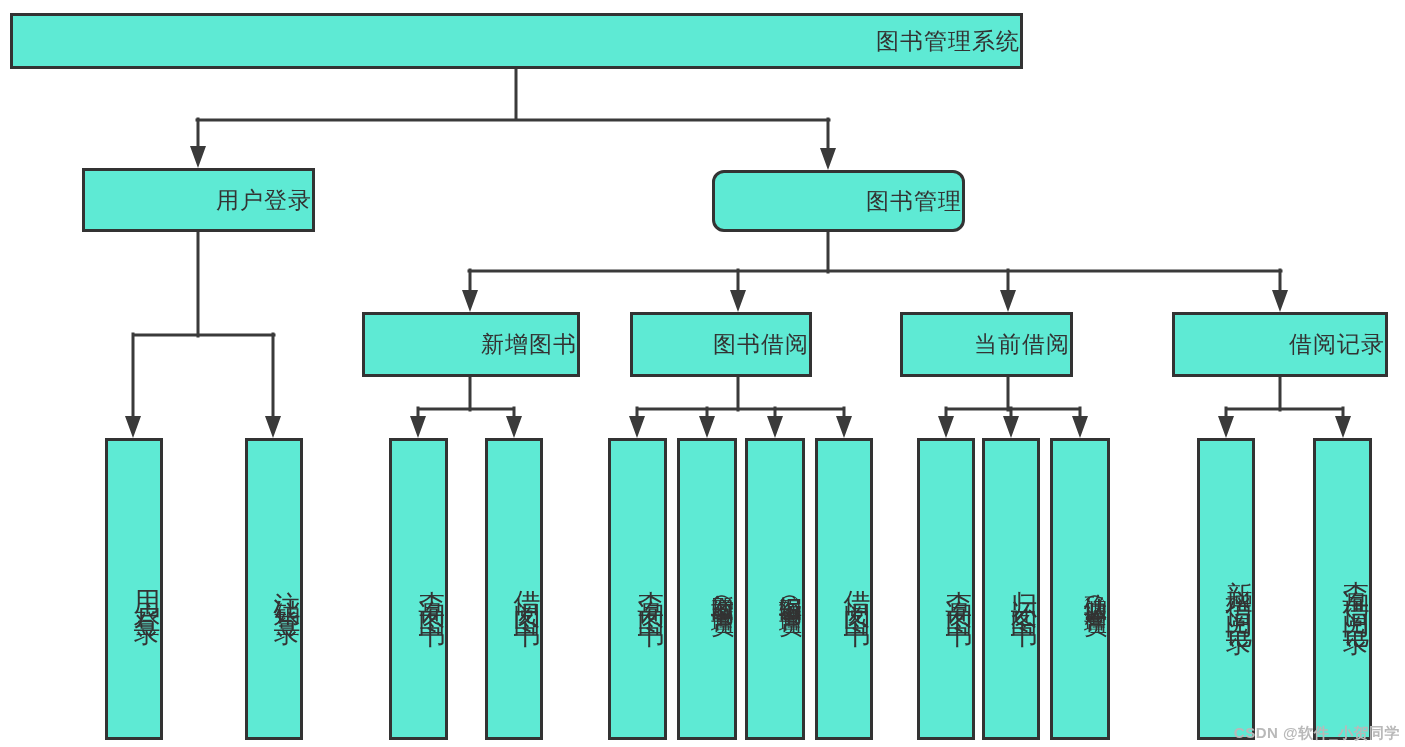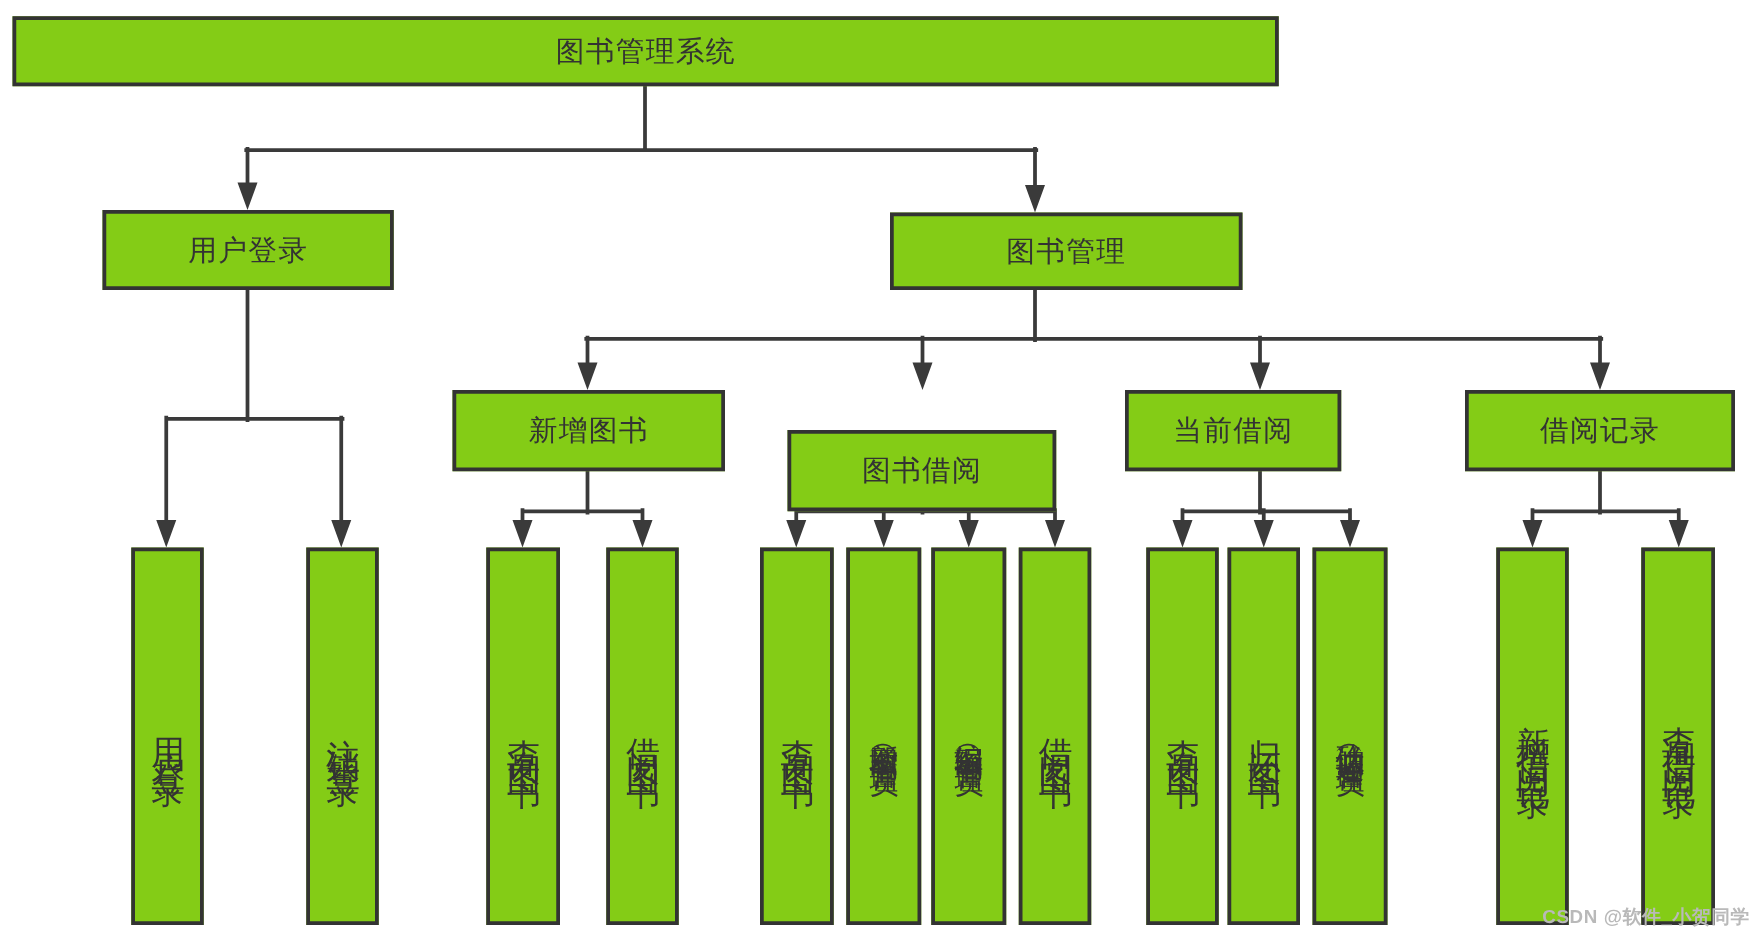--- a/index.html
+++ b/index.html
@@ -2,22 +2,22 @@
 <html><head>
 <meta charset="utf-8">
 <style>
   html,body{margin:0;padding:0;background:#ffffff;}
   .canvas{
     position:relative;width:1405px;height:747px;background:#ffffff;
     font-family:"Liberation Sans",sans-serif;color:#333333;overflow:hidden;
   }
   .wires{position:absolute;left:0;top:0;width:1405px;height:747px;}
   .node{
-    position:absolute;box-sizing:border-box;border:3px solid #333333;background:#84cc16;
-    display:flex;align-items:center;justify-content:center;
+    position:absolute;box-sizing:border-box;border:3px solid #333333;background:#5eead4;
+    display:flex;align-items:center;justify-content:flex-end;
   }
   .hbox{font-size:23px;letter-spacing:1px;}
   .root{font-size:23px;}
   .vbox .vtext{
     writing-mode:vertical-lr;text-orientation:mixed;
     font-size:27px;letter-spacing:10px;line-height:1;white-space:nowrap;
   }
   .vbox.long .vtext{font-size:23px;letter-spacing:3px;}
   .watermark{
     position:absolute;right:5px;bottom:4px;font-size:15px;color:#b9b9b9;
@@ -48,28 +48,28 @@
       M1226 438 l-8 -22 h16 z M1343 438 l-8 -22 h16 z"></path>
   </svg>
 
   <div class="node hbox root" style="left:10px;top:13px;width:1013px;height:56px;">
     <span>图书管理系统</span>
   </div>
 
   <div class="node hbox" style="left:82px;top:168px;width:233px;height:64px;">
     <span>用户登录</span>
   </div>
-  <div class="node hbox" style="left:712px;top:170px;width:282px;height:62px;">
+  <div class="node hbox" style="left:712px;top:170px;width:253px;height:62px;border-radius:12px;">
     <span>图书管理</span>
   </div>
 
   <div class="node hbox" style="left:362px;top:312px;width:218px;height:65px;">
     <span>新增图书</span>
   </div>
-  <div class="node hbox" style="left:630px;top:312px;width:215px;height:65px;margin-top:32px;">
+  <div class="node hbox" style="left:630px;top:312px;width:182px;height:65px;">
     <span>图书借阅</span>
   </div>
   <div class="node hbox" style="left:900px;top:312px;width:173px;height:65px;">
     <span>当前借阅</span>
   </div>
   <div class="node hbox" style="left:1172px;top:312px;width:216px;height:65px;">
     <span>借阅记录</span>
   </div>
 
   <div class="node vbox" style="left:105px;top:438px;width:58px;height:302px;">

